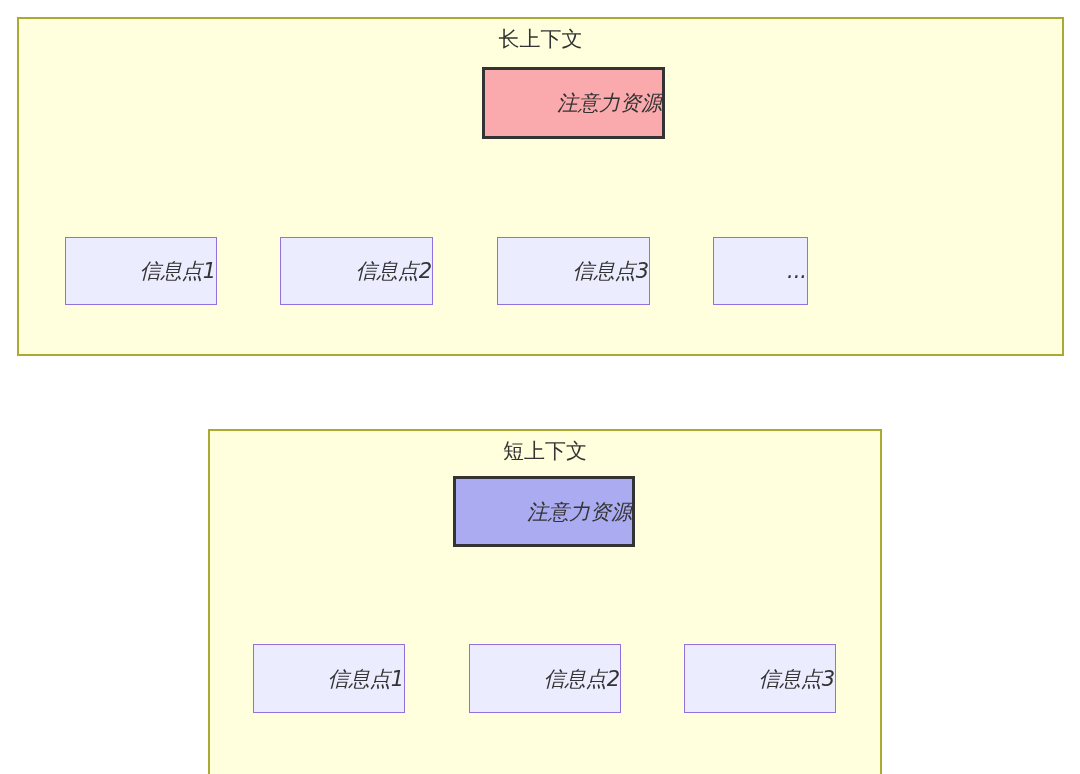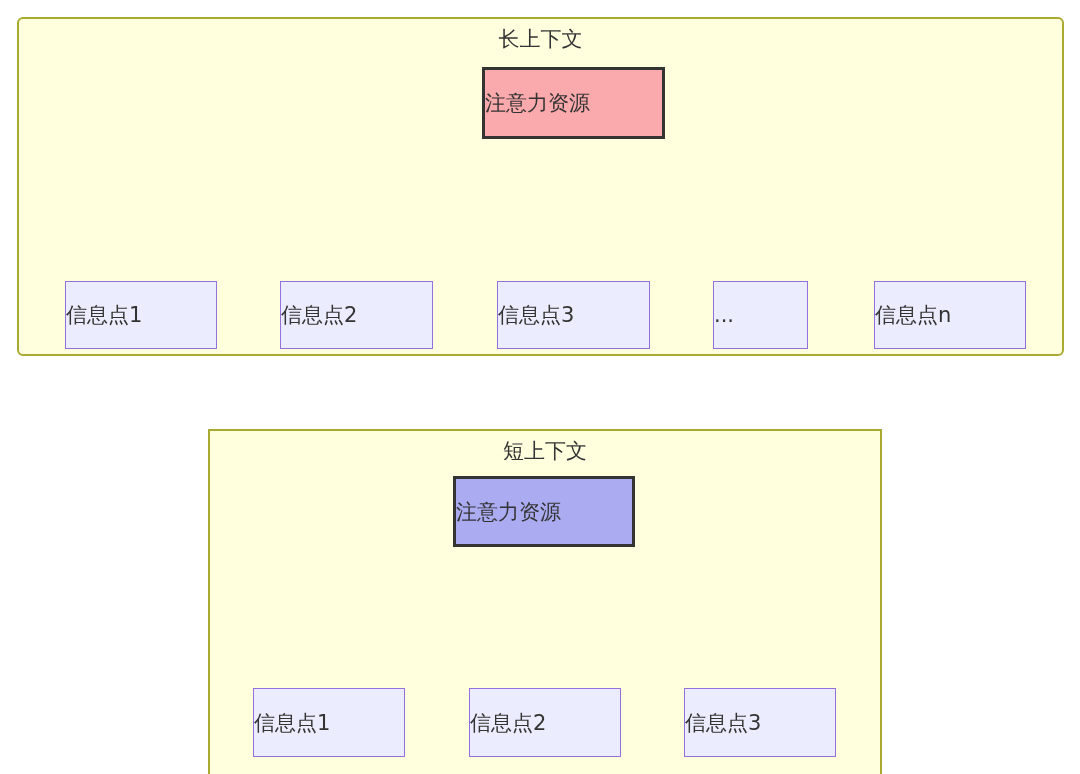--- a/index.html
+++ b/index.html
@@ -36,34 +36,34 @@
     right: 0;
     top: 6px;
     text-align: center;
     font-size: 21px;
     color: var(--text);
   }
   .node {
     position: absolute;
     display: flex;
     align-items: center;
-    justify-content: flex-start;
+    justify-content: flex-end;
     font-size: 21px;
     color: var(--text);
     text-align: center;
+    font-style: italic;
   }
   .attention-node {
     border: 3px solid var(--edge);
   }
   .attention-node.long { background: var(--attention-long-fill); }
   .attention-node.short { background: var(--attention-short-fill); }
   .info-node {
     background: var(--info-node-fill);
     border: 1.5px solid var(--info-node-border);
-    margin-top: 44px;
   }
   .edges-layer {
     position: absolute;
     left: 0;
     top: 0;
     width: 1080px;
     height: 774px;
     pointer-events: none;
   }
   .edge-path {
@@ -89,40 +89,37 @@
     <path class="edge-path" marker-end="url(#arrow)" d="M 496 139 C 437 174, 362 180, 357 229"></path>
     <path class="edge-path" marker-end="url(#arrow)" d="M 573 139 L 573 229"></path>
     <path class="edge-path" marker-end="url(#arrow)" d="M 651 139 C 710 174, 756 180, 760 229"></path>
     <path class="edge-path" marker-end="url(#arrow)" d="M 665 120 C 808 162, 926 164, 949 229"></path>
 
     <path class="edge-path" marker-end="url(#arrow)" d="M 462 547 C 398 581, 333 595, 329 637"></path>
     <path class="edge-path" marker-end="url(#arrow)" d="M 544 547 L 544 637"></path>
     <path class="edge-path" marker-end="url(#arrow)" d="M 627 547 C 691 581, 756 595, 760 637"></path>
   </svg>
 
-  <div class="panel" style="left:17px; top:17px; width:1047px; height:339px;border-radius:6px;">
+  <div class="panel" style="left:17px; top:17px; width:1047px; height:339px;">
     <div class="panel-title">长上下文</div>
   </div>
   <div class="node attention-node long" style="left:482px; top:67px; width:183px; height:72px;">
     <span>注意力资源</span>
   </div>
   <div class="node info-node" style="left:65px; top:237px; width:152px; height:68px;">
     <span>信息点1</span>
   </div>
   <div class="node info-node" style="left:280px; top:237px; width:153px; height:68px;">
     <span>信息点2</span>
   </div>
   <div class="node info-node" style="left:497px; top:237px; width:153px; height:68px;">
     <span>信息点3</span>
   </div>
   <div class="node info-node" style="left:713px; top:237px; width:95px; height:68px;">
     <span>...</span>
-  </div>
-  <div class="node info-node" style="left:874px; top:237px; width:152px; height:68px;">
-    <span>信息点n</span>
   </div>
 
   <div class="panel" style="left:208px; top:429px; width:674px; height:387px;">
     <div class="panel-title">短上下文</div>
   </div>
   <div class="node attention-node short" style="left:453px; top:476px; width:182px; height:71px;">
     <span>注意力资源</span>
   </div>
   <div class="node info-node" style="left:253px; top:644px; width:152px; height:69px;">
     <span>信息点1</span>

